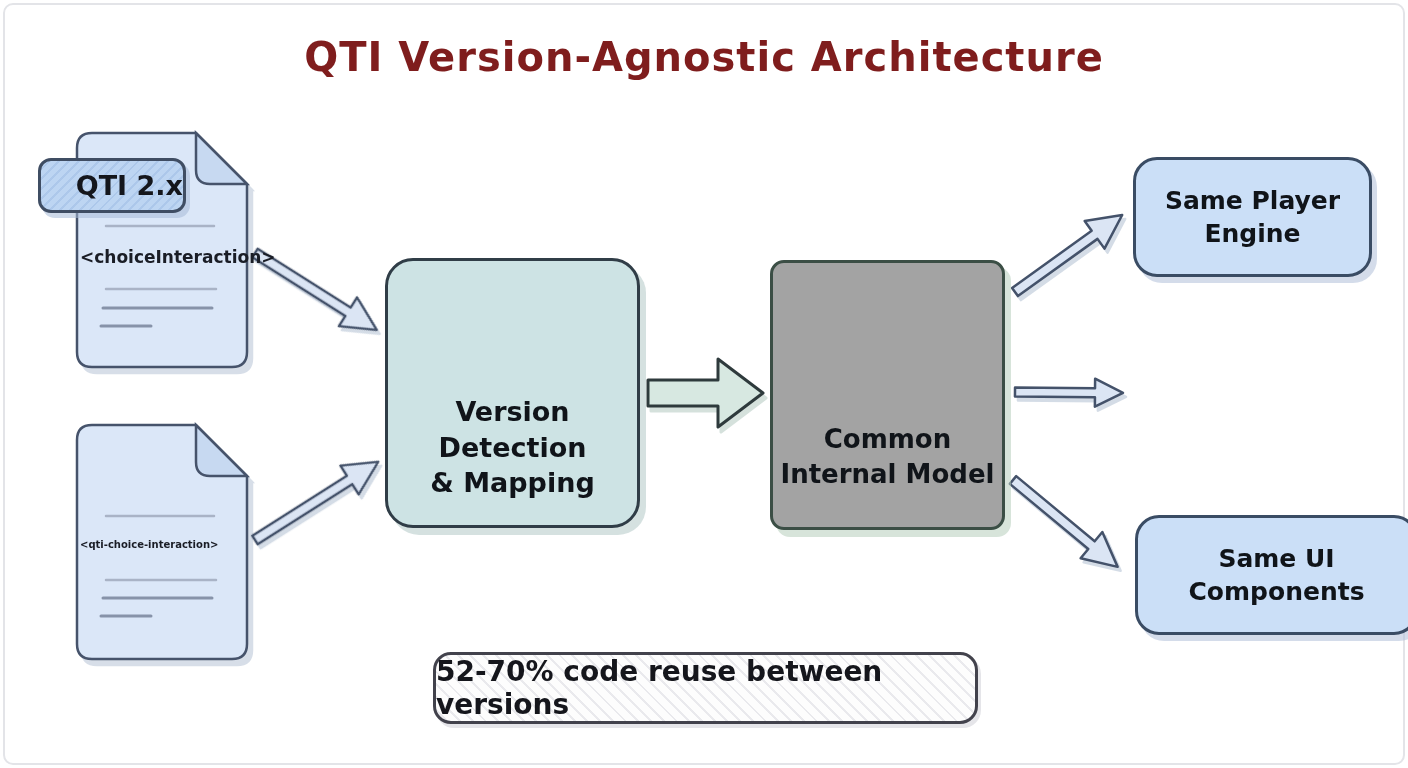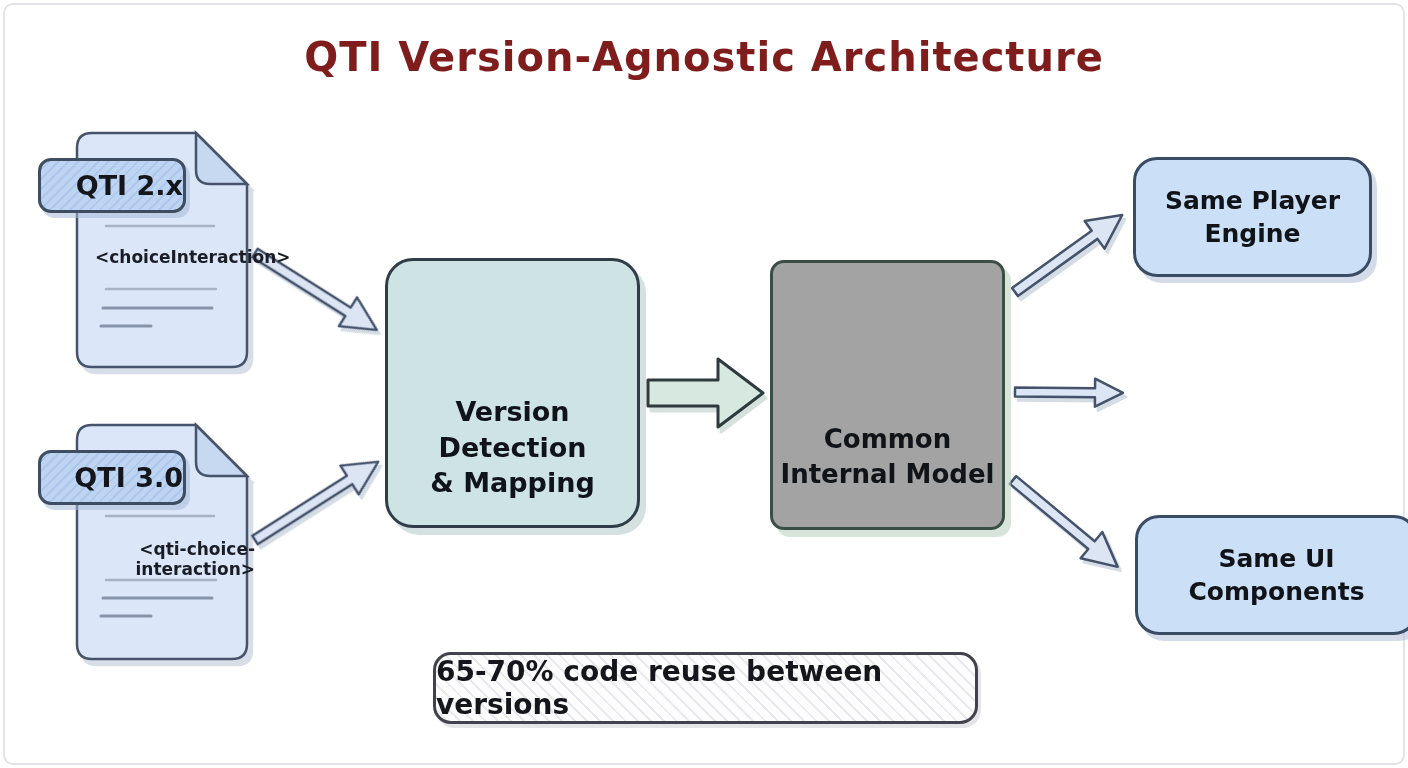--- a/index.html
+++ b/index.html
@@ -14,21 +14,21 @@
   }
   svg.layer{position:absolute;left:0;top:0;}
   .badge{
     position:absolute;width:142px;height:49px;border:3px solid #3f4d63;border-radius:13px;
     background:repeating-linear-gradient(135deg, rgba(255,255,255,0) 0 5px, rgba(130,165,215,0.28) 5px 7px),#bdd5f2;
     box-shadow:4px 5px 0 rgba(165,185,215,0.55);
     display:flex;align-items:center;justify-content:flex-end;
     font-size:27px;font-weight:bold;color:#14161c;
   }
   .tag{
-    position:absolute;left:95px;width:160px;text-align:right;font-weight:bold;color:#1a1d26;
+    position:absolute;left:80px;width:160px;text-align:left;font-weight:bold;color:#1a1d26;
   }
   .box{
     position:absolute;display:flex;flex-direction:column;align-items:center;justify-content:flex-end;
     box-sizing:border-box;
   }
   .procbox{
     left:385px;top:258px;width:255px;height:270px;border:3px solid #303d47;border-radius:28px;
     background:#cde3e4;box-shadow:6px 7px 0 rgba(178,200,198,0.55);padding-bottom:24px;
   }
   .modelbox{
@@ -148,39 +148,36 @@
       <line x1="920" y1="383" x2="942" y2="383"></line>
       <line x1="920" y1="390" x2="942" y2="390"></line>
     </g>
   </svg>
 
   <div class="badge" style="left:38px;top:158px;">
     <span>QTI 2.x</span>
   </div>
   <div class="tag" style="top:247px;font-size:17px;">&lt;choiceInteraction&gt;</div>
 
-  <div class="badge" style="left:38px;top:450px;">
-    <span>QTI 3.0</span>
-  </div>
-  <div class="tag" style="top:539px;font-size:17px;">&lt;qti-choice-interaction&gt;</div>
+  <div class="tag" style="top:539px;font-size:10px;">&lt;qti-choice-interaction&gt;</div>
 
   <div class="box procbox">
     <div class="boxlabel">Version Detection
 &amp; Mapping</div>
   </div>
   <div class="box modelbox">
     <div class="boxlabel" style="font-size:26px;">Common
 Internal Model</div>
   </div>
 
   <div class="outbox" style="left:1133px;top:157px;width:239px;height:120px;">
     <div class="outlabel">Same Player
 Engine</div>
   </div>
   <div class="outbox" style="left:1135px;top:515px;width:283px;height:120px;">
     <div class="outlabel">Same UI
 Components</div>
   </div>
 
   <div class="banner">
-    <span>65-70% code reuse between versions</span>
+    <span>52-70% code reuse between versions</span>
   </div>
 </div>
 
 </body></html>

